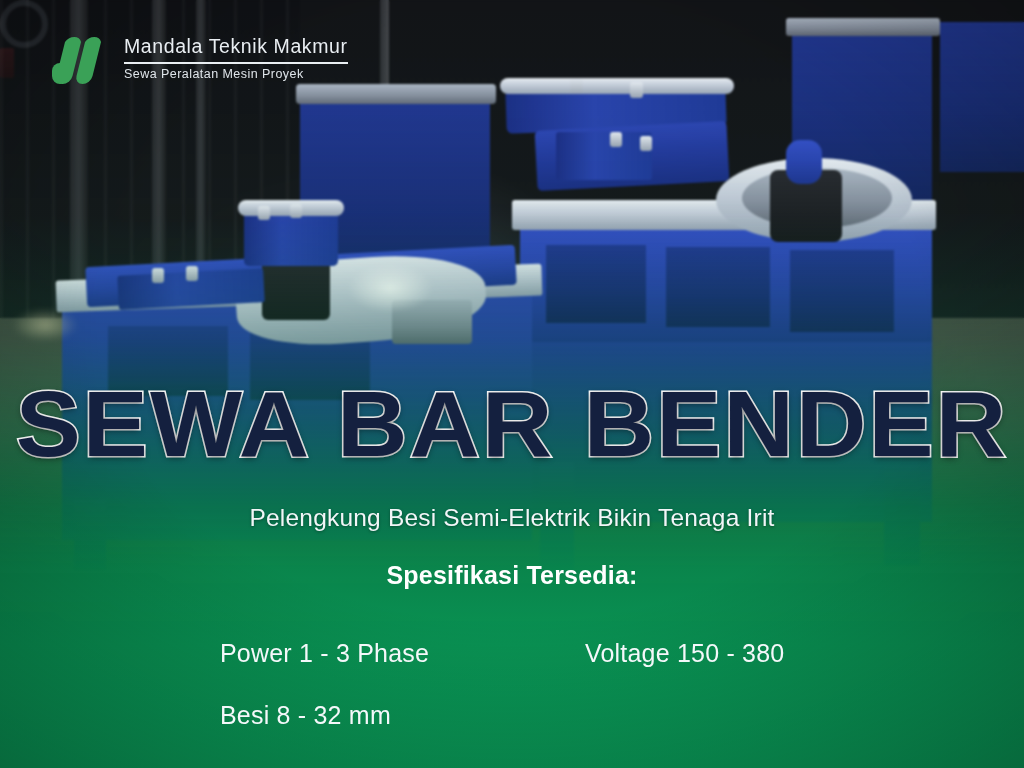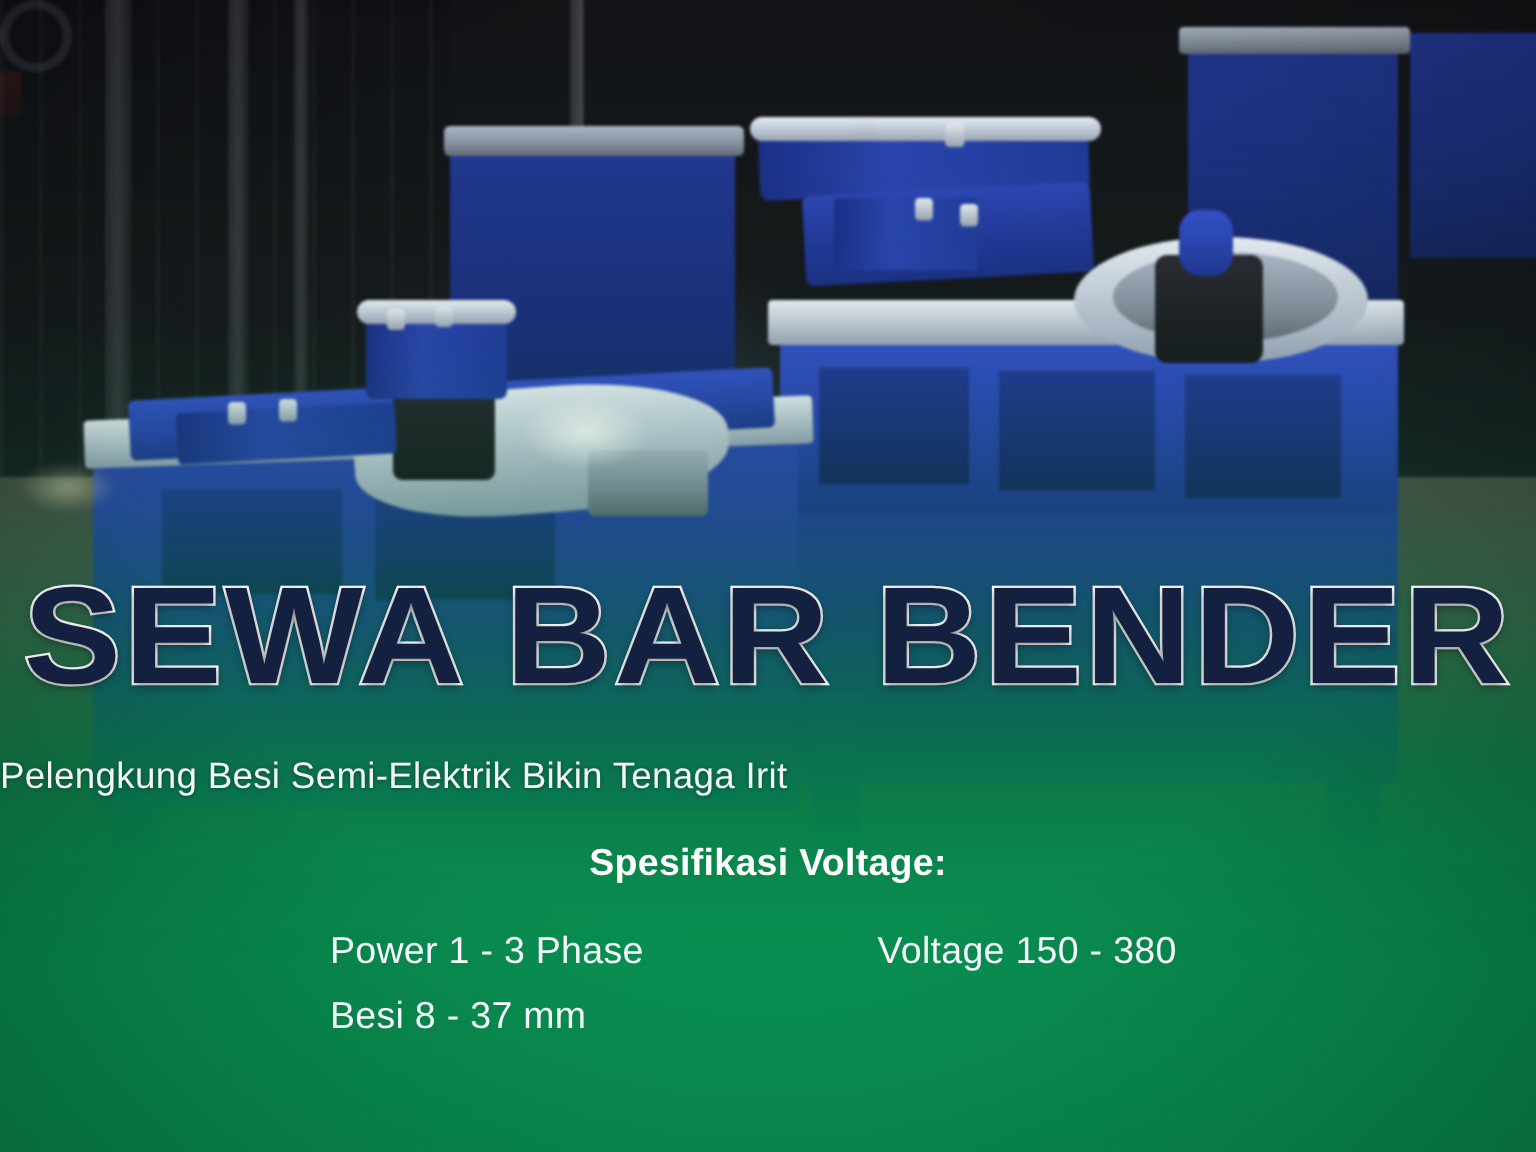--- a/index.html
+++ b/index.html
@@ -201,20 +201,21 @@
     -webkit-text-stroke: 3px #ffffff;
     paint-order: stroke fill;
     text-shadow: 0 2px 6px rgba(0,0,0,0.45);
     white-space: nowrap;
   }
 
   
   .subtitle {
     position: absolute;
     left: 0; right: 0; top: 504px;
+    text-align: center;
     color: #f2f6f8;
     font-size: 24.5px;
     font-weight: 400;
     letter-spacing: .2px;
     text-shadow: 0 1px 3px rgba(0,0,0,0.35);
   }
 
   
   .spec-heading {
     position: absolute;
@@ -235,20 +236,21 @@
     display: grid;
     grid-template-columns: 365px 235px;
     row-gap: 14px;
   }
   .spec-cell {
     color: #f4f8fa;
     font-size: 25px;
     font-weight: 400;
     letter-spacing: .2px;
     white-space: nowrap;
+    margin-top: 19px;
   }
 </style>
 </head>
 <body>
 
 <div class="poster">
 
   <div class="photo">
 
     <div class="wall"></div>
@@ -307,26 +309,42 @@
     <div class="bolt" style="left:186px;top:266px;width:12px;height:15px;"></div>
 
     <div class="glint"></div>
     <div class="glint2"></div>
     <div class="photoblur"></div>
   </div>
 
   <div class="green-wash"></div>
   <div class="vignette"></div>
 
+  <div class="logo">
+    <span class="logo-mark">
+      <svg viewBox="0 0 62 55" width="62" height="55" aria-hidden="true">
+        <g fill="#3aa157">
+          <path d="M4 41 a8 8 0 0 1 8-8 a8 8 0 0 1 8 8 v5 a8 8 0 0 1 -8 8 a8 8 0 0 1 -8 -8 z"></path>
+          <path d="M20 12 a9 9 0 0 1 16 0 l0 34 a8 8 0 0 1 -16 0 z" transform="skewX(-14)"></path>
+          <path d="M40 12 a9 9 0 0 1 16 0 l0 34 a8 8 0 0 1 -16 0 z" transform="skewX(-14)"></path>
+        </g>
+      </svg>
+    </span>
+    <span class="logo-text">
+      <span class="logo-title">Mandala Teknik Makmur</span>
+      <span class="logo-rule"></span>
+      <span class="logo-sub">Sewa Peralatan Mesin Proyek</span>
+    </span>
+  </div>
 
   <div class="headline">SEWA BAR BENDER</div>
 
   <div class="subtitle">Pelengkung Besi Semi-Elektrik Bikin Tenaga Irit</div>
 
-  <div class="spec-heading">Spesifikasi Voltage:</div>
+  <div class="spec-heading">Spesifikasi Tersedia:</div>
 
   <div class="specs">
     <div class="spec-cell">Power 1 - 3 Phase</div>
     <div class="spec-cell">Voltage 150 - 380</div>
-    <div class="spec-cell">Besi 8 - 37 mm</div>
+    <div class="spec-cell">Besi 8 - 32 mm</div>
   </div>
 
 </div>
 
 </body></html>

